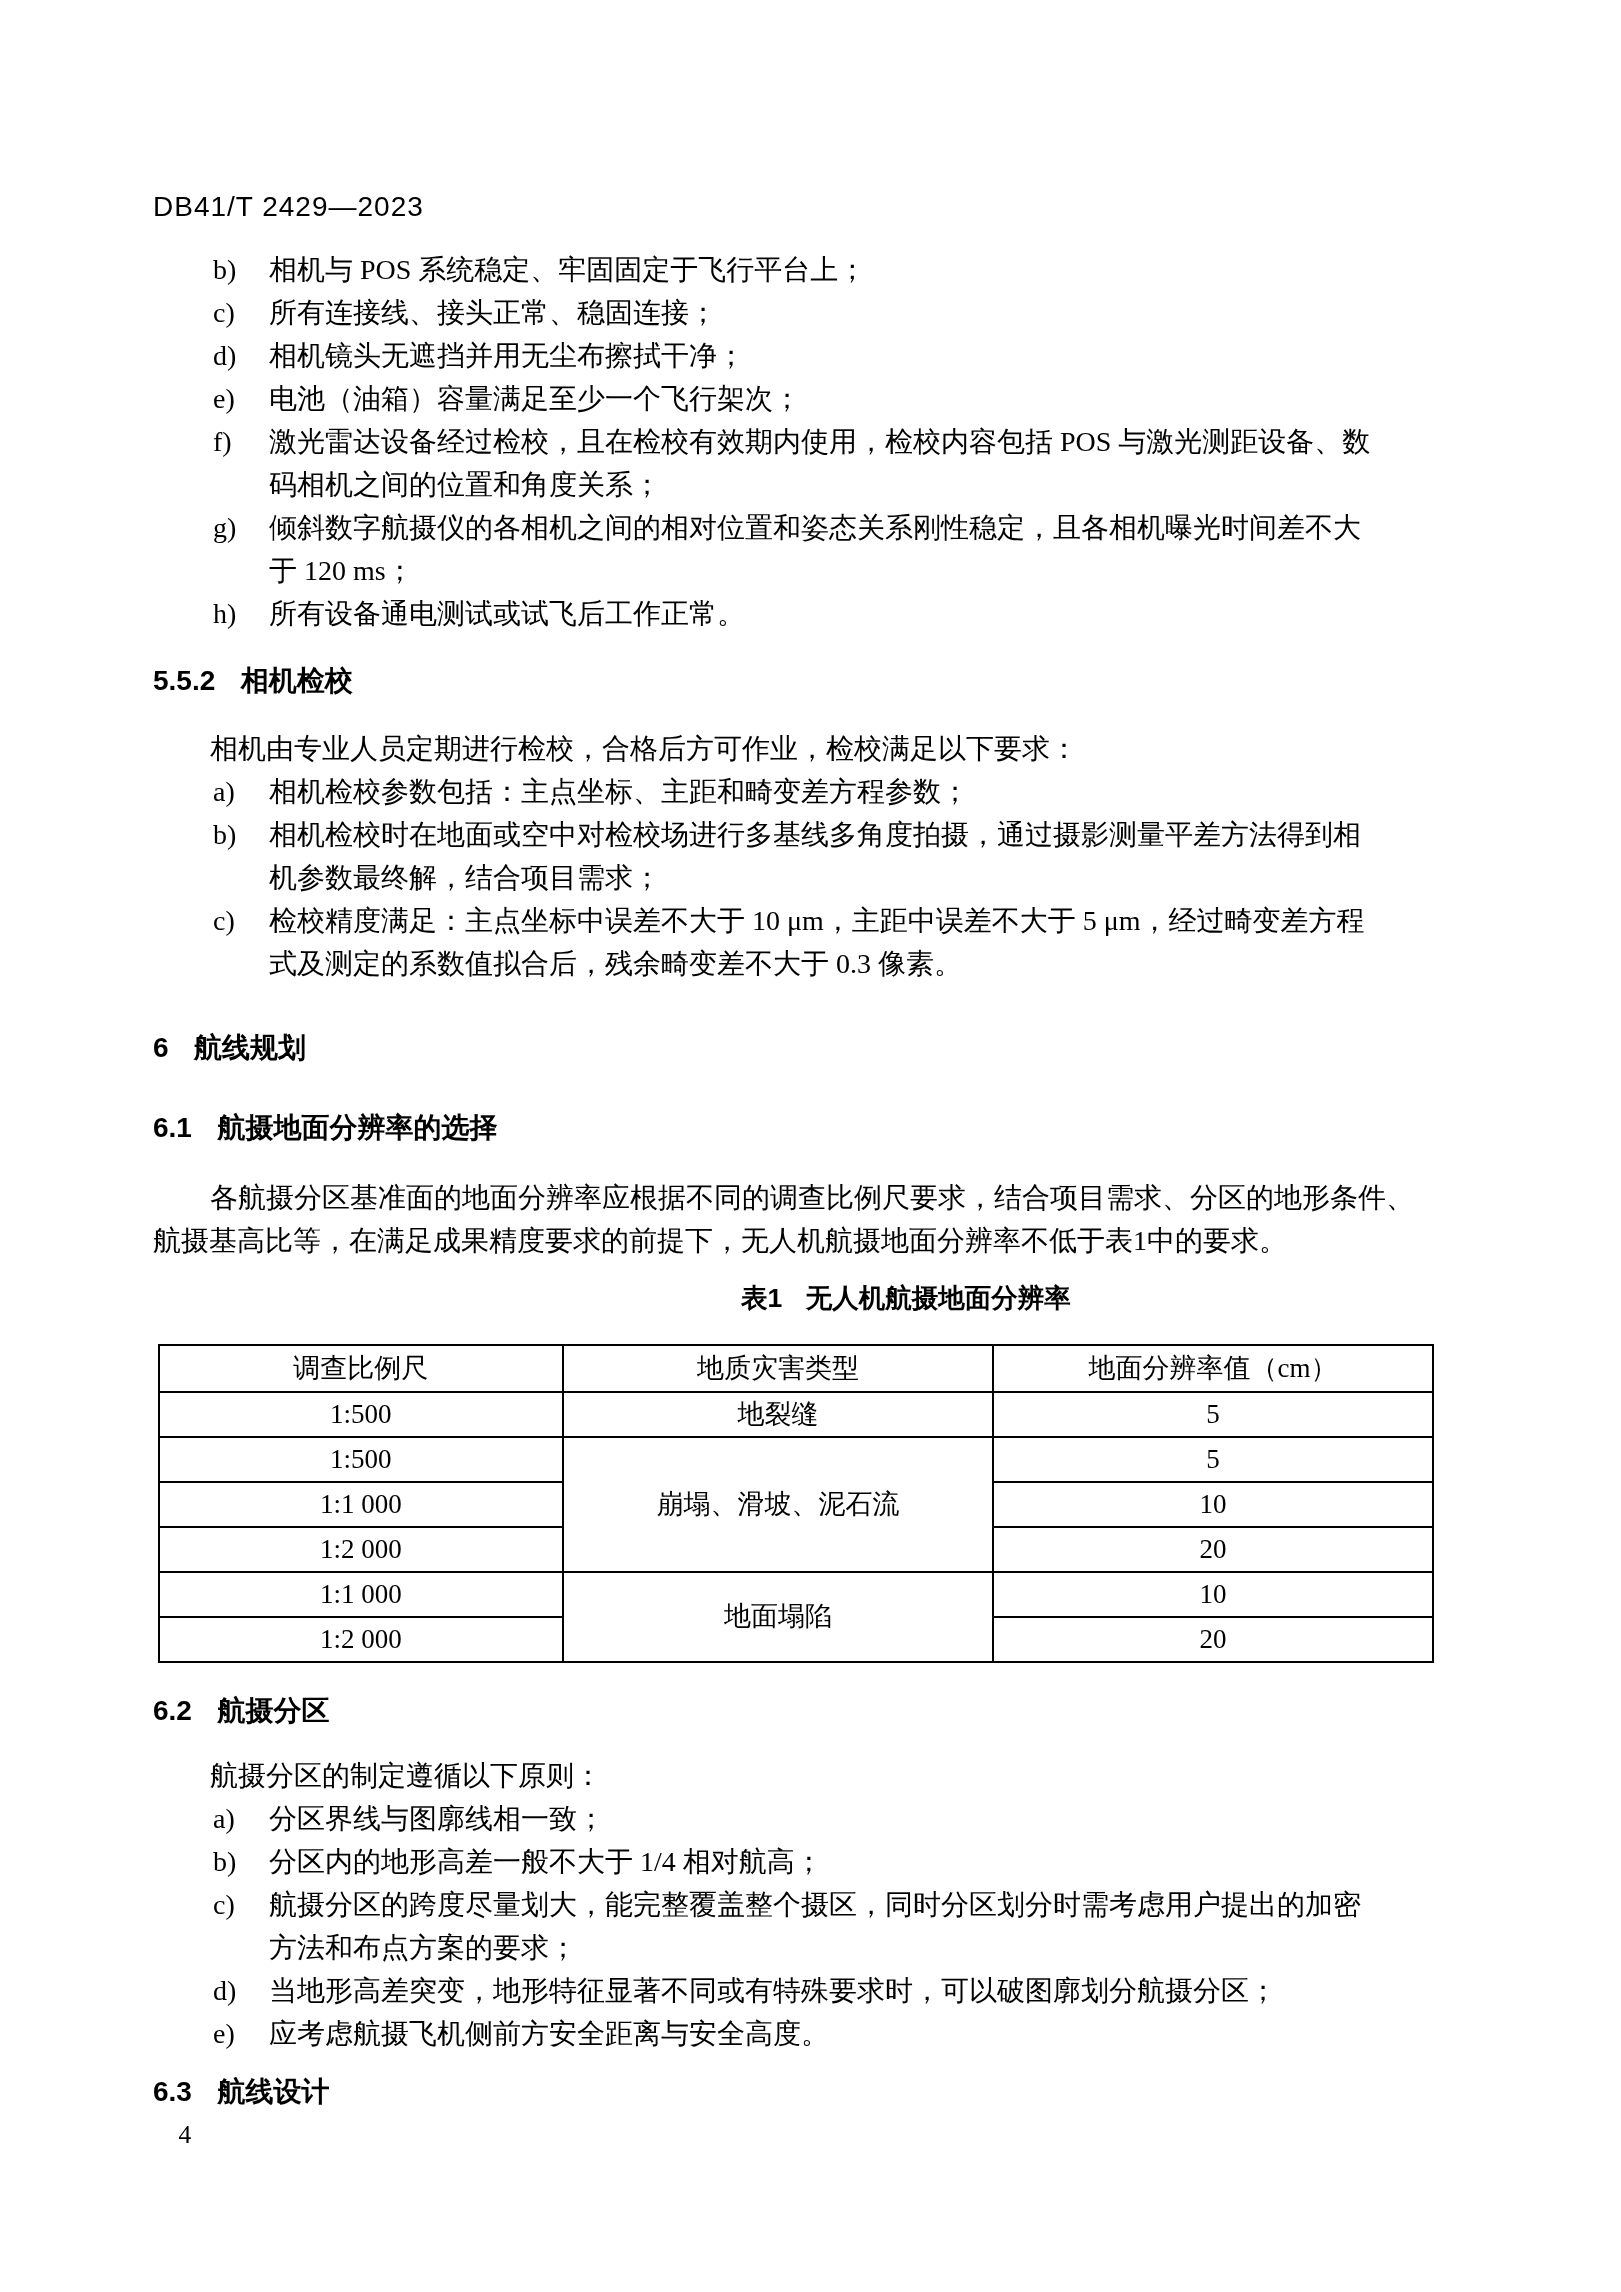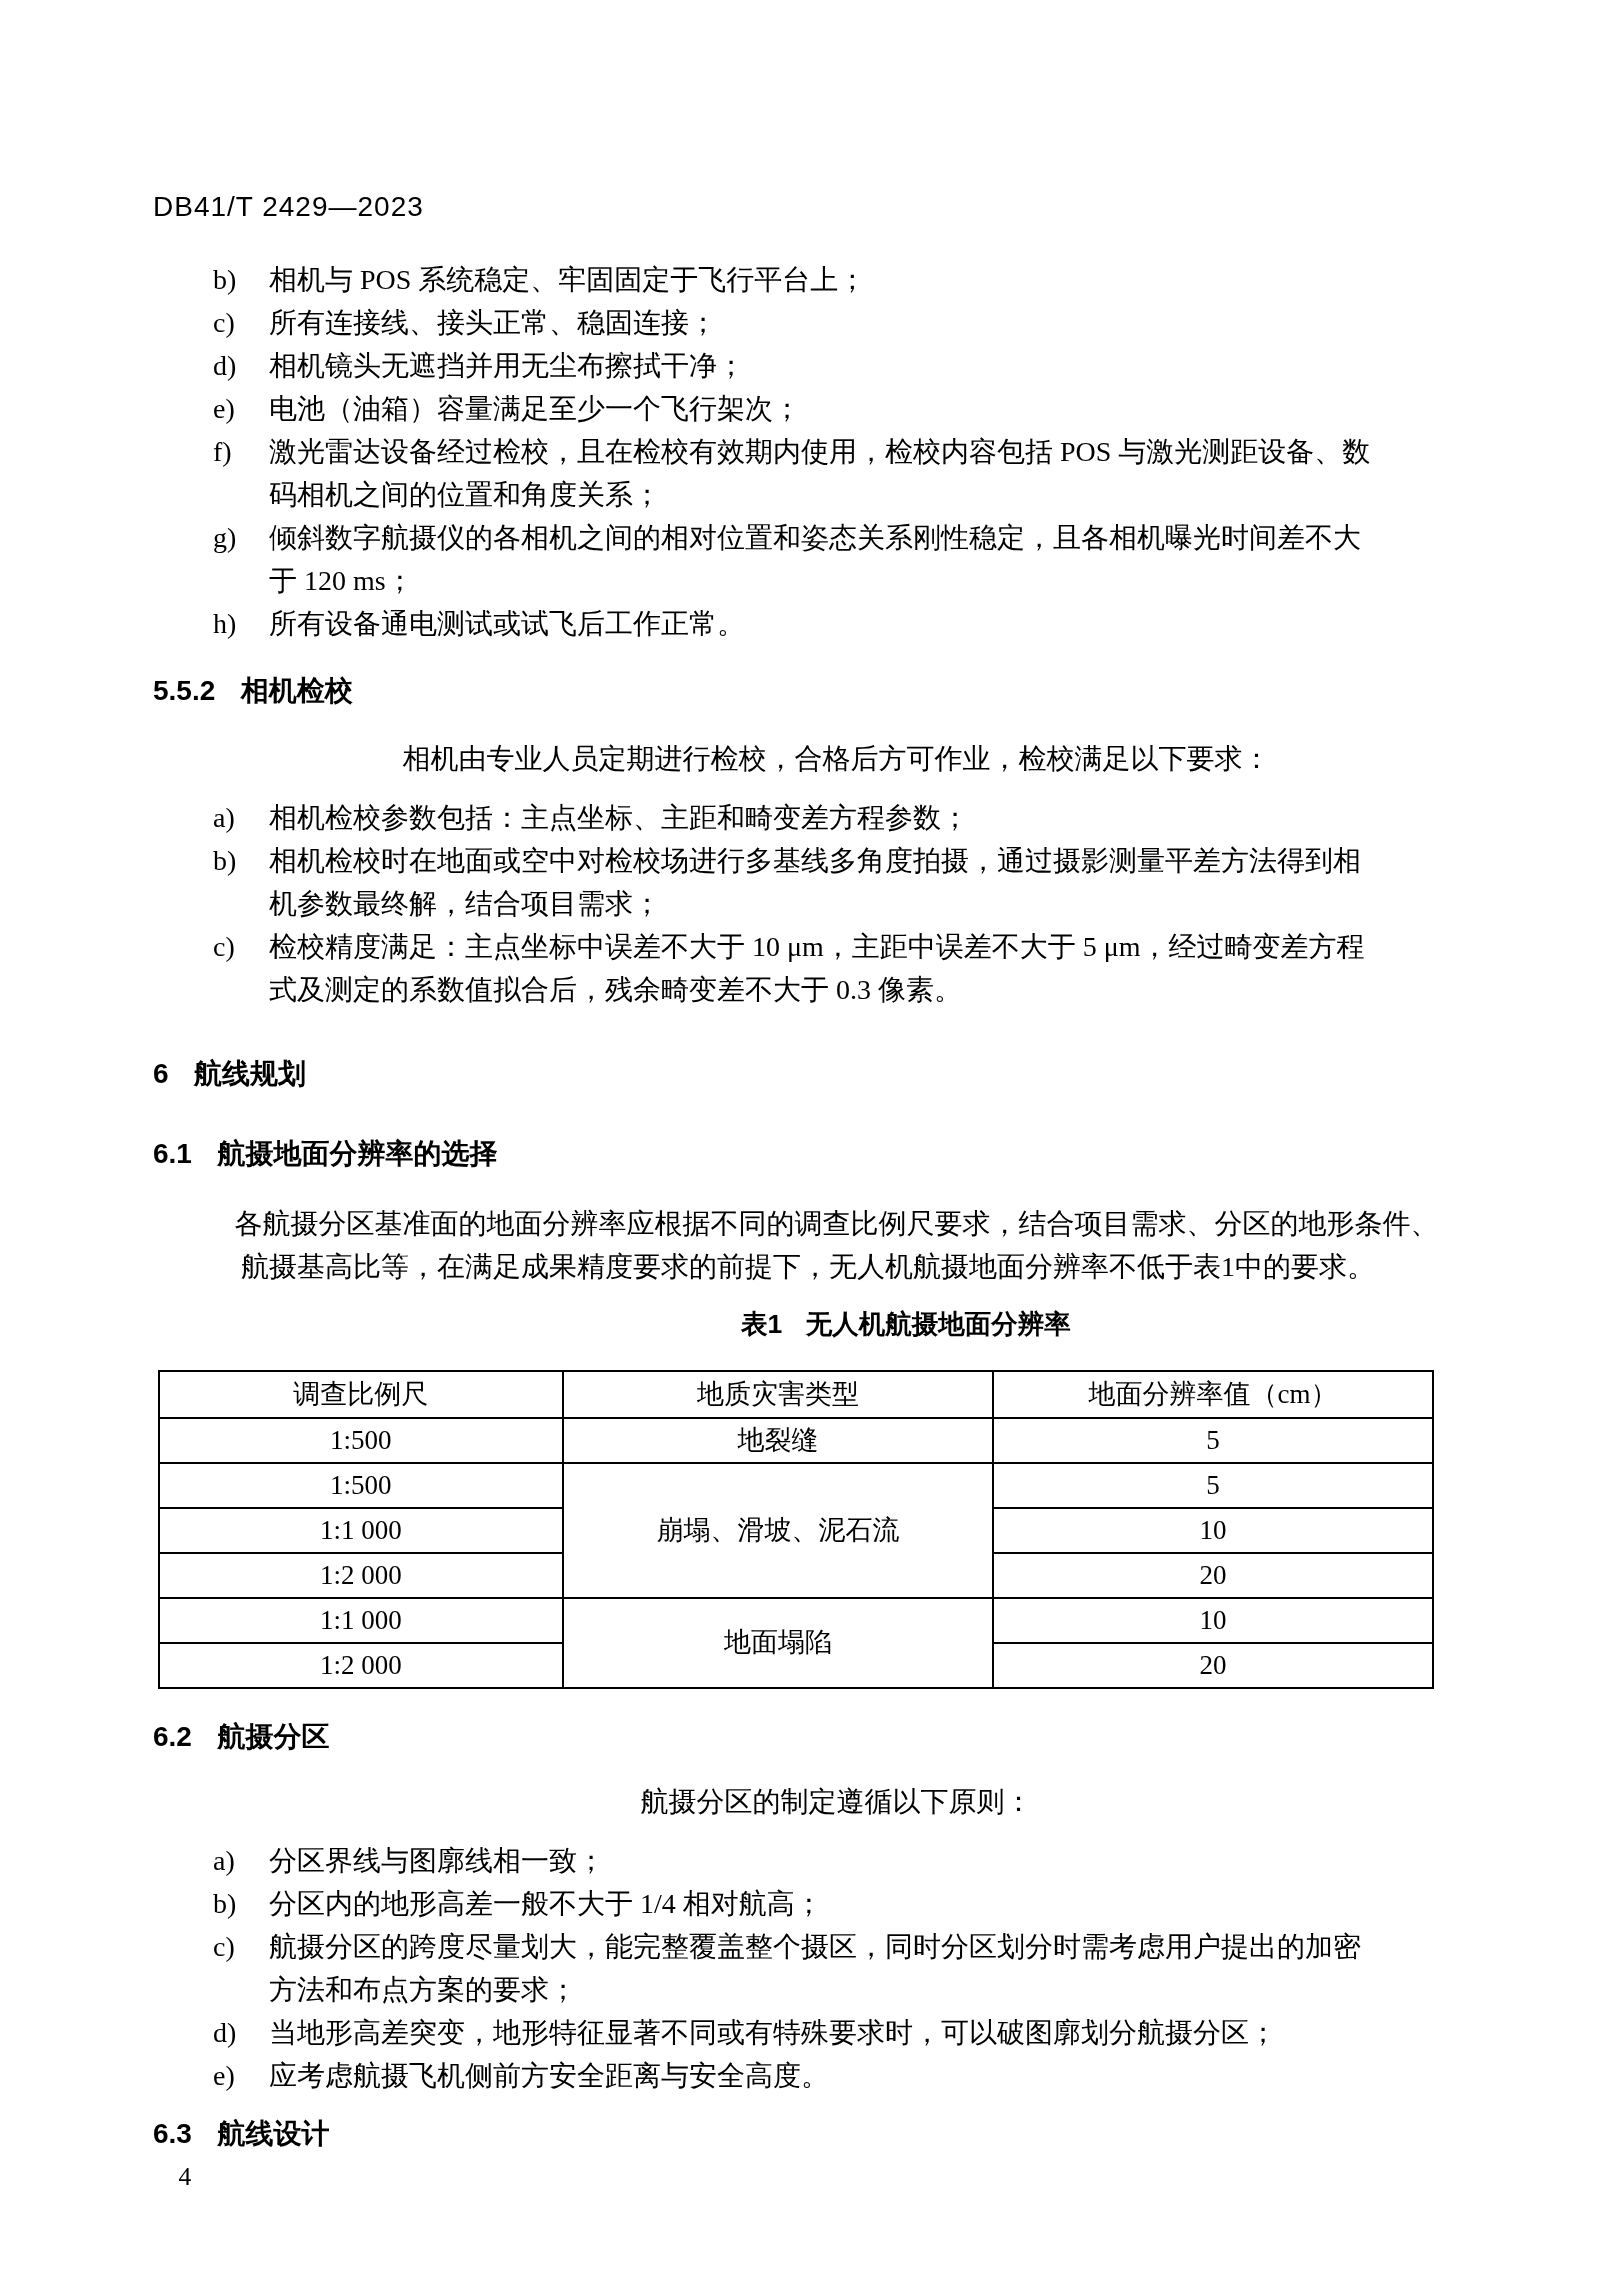--- a/index.html
+++ b/index.html
@@ -15,42 +15,42 @@
     line-height:43px;
     box-sizing:border-box;
     padding:189px 186px 0 153px;
     overflow:hidden;
   }
   
   .doc-number {
     font-family:"Liberation Sans","DejaVu Sans",sans-serif;
     font-size:28px; line-height:35px;
     letter-spacing:1px;
-    margin:0 0 34px 0;
+    margin:0 0 24px 0;
   }
   
   .list { margin:0; }
   .list-item { display:flex; margin:0 0 0 60px; }
   .list-item .lbl { flex:0 0 56px; }
   .list-item .txt { width:1103px; max-width:1162px; }
   
   .heading {
     font-family:"Liberation Sans","DejaVu Sans",sans-serif;
     font-weight:bold;
     font-size:28px; line-height:43px;
     margin:0;
   }
   .heading .h-num { margin-right:25.5px; }
   .h-552 { margin-top:24px; margin-bottom:24.5px; }
   .h-6   { margin-top:41px; }
   .h-61  { margin-top:37px; margin-bottom:27.4px; }
   .h-62  { margin-top:26.5px; margin-bottom:21.6px; }
   .h-63  { margin-top:14.7px; }
   
-  .para { margin:16px; text-indent:57px; width:1278px;text-align:center; }
+  .para { margin:0; text-indent:57px; width:1278px; }
   
   .table-block { width:1496px; margin-left:4.9px; }
   .table-caption {
     font-family:"Liberation Sans","DejaVu Sans",sans-serif;
     font-weight:bold;
     font-size:26.5px; line-height:39px;
     text-align:center;
     margin:17.6px 0 25.5px 0;
   }
   .table-caption .cap-label { margin-right:23.5px; }

